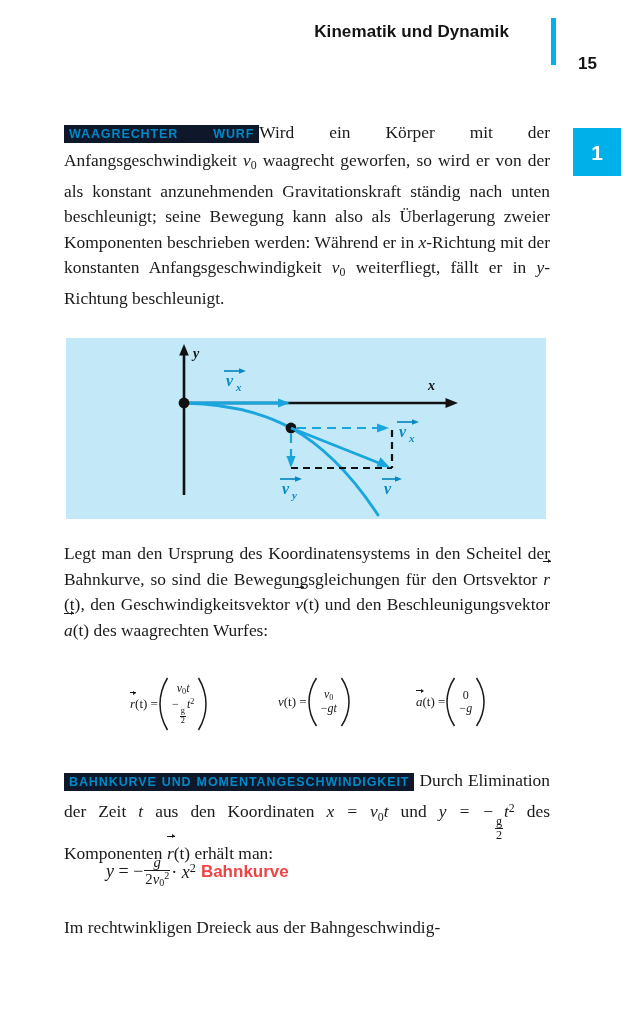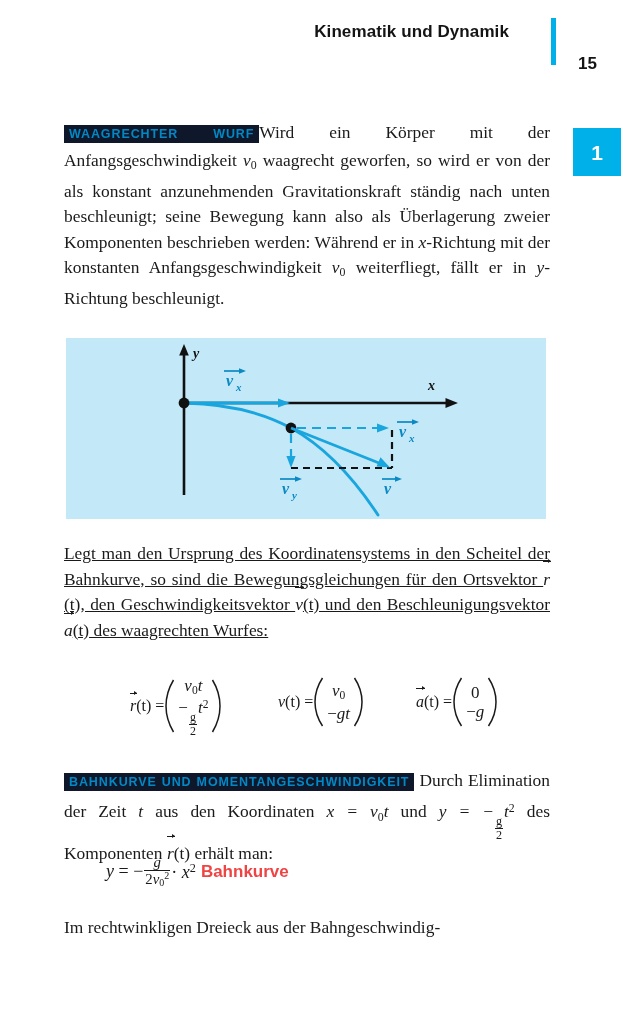--- a/index.html
+++ b/index.html
@@ -78,32 +78,32 @@
   .figure svg{display:block;}
 
   
   .eqrow{position:absolute;left:64px;top:676px;width:486px;height:62px;}
   .eq{position:absolute;font-size:17px;}
   .eq-r{left:66px;top:0;}
   .eq-v{left:214px;top:0;}
   .eq-a{left:352px;top:0;}
 
   .mrow{display:flex;align-items:center;}
-  .lhs{font-size:16px;white-space:nowrap;}
+  .lhs{font-size:13px;white-space:nowrap;}
   .paren-l,.paren-r{
     font-size:17px;line-height:1;
     display:inline-block;width:11px;
   }
   .paren-l svg,.paren-r svg{display:block;}
   .matcol{
     display:flex;flex-direction:column;align-items:center;
     justify-content:center;padding:0 3px;
     line-height:1.12;
   }
-  .matcol > div{white-space:nowrap;font-size:17px;}
+  .matcol > div{white-space:nowrap;font-size:12px;}
 
   
   .frac{
     display:inline-flex;flex-direction:column;
     vertical-align:-0.48em;text-align:center;
     margin:0 1px;
   }
   .frac .num{font-size:.70em;line-height:1.03;padding:0 1px;}
   .frac .den{font-size:.70em;line-height:1.03;padding:0 1px;
              border-top:1px solid #1a1a1a;}
@@ -193,21 +193,21 @@
       </g>
 
       <g>
         <text x="318" y="156" font-family="Liberation Serif, serif" font-size="16" font-style="italic" font-weight="bold" fill="#0b89c4">v</text>
         <line x1="316" y1="141" x2="332" y2="141" stroke="#0b89c4" stroke-width="1.7"></line>
         <polygon points="336,141 329,138.3 329,143.7" fill="#0b89c4"></polygon>
       </g>
     </svg>
   </div>
 
-  <div class="col" style="top:541px;text-decoration:underline;">
+  <div class="col" style="top:541px;">
     <p class="body"><span>Legt man den Ursprung des Koordinatensystems in den Scheitel der Bahnkurve, so sind die Bewegungsgleichungen für den Ortsvektor </span><span class="vec">r</span><span>(t), den Geschwindigkeitsvektor </span><span class="vec">v</span><span>(t) und den Beschleunigungsvektor </span><span class="vec">a</span><span>(t) des waagrechten Wurfes:</span></p>
   </div>
 
   <div class="eqrow">
 
     <div class="eq eq-r">
       <div class="mrow">
         <span class="lhs"><span class="vec">r</span><span>(t) =</span></span>
         <span class="paren-l">
           <svg width="11" height="56" viewBox="0 0 11 56">

